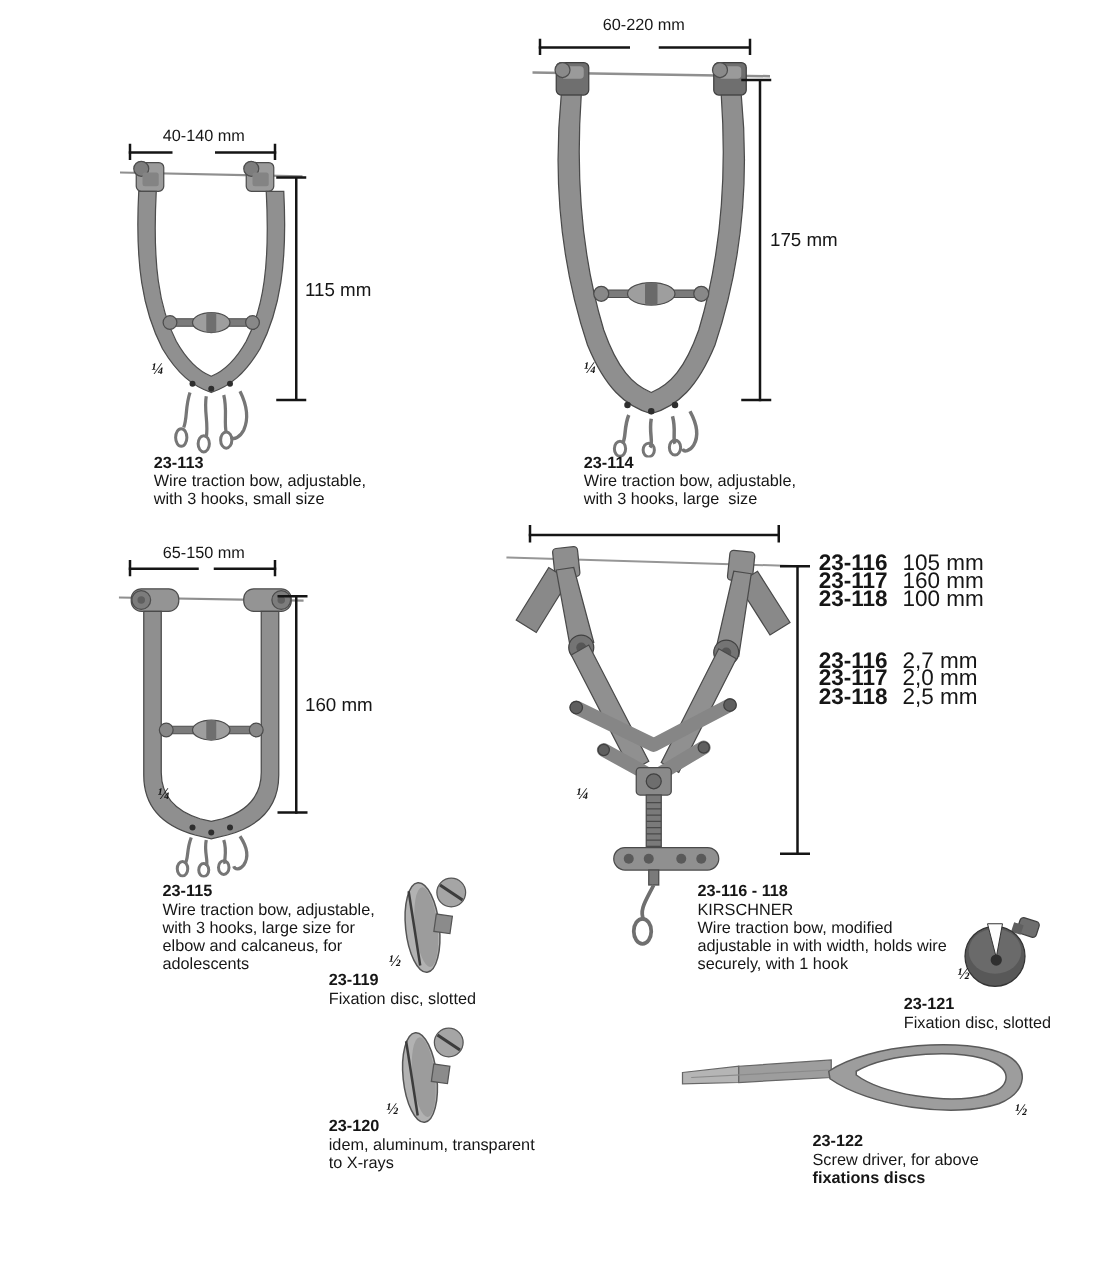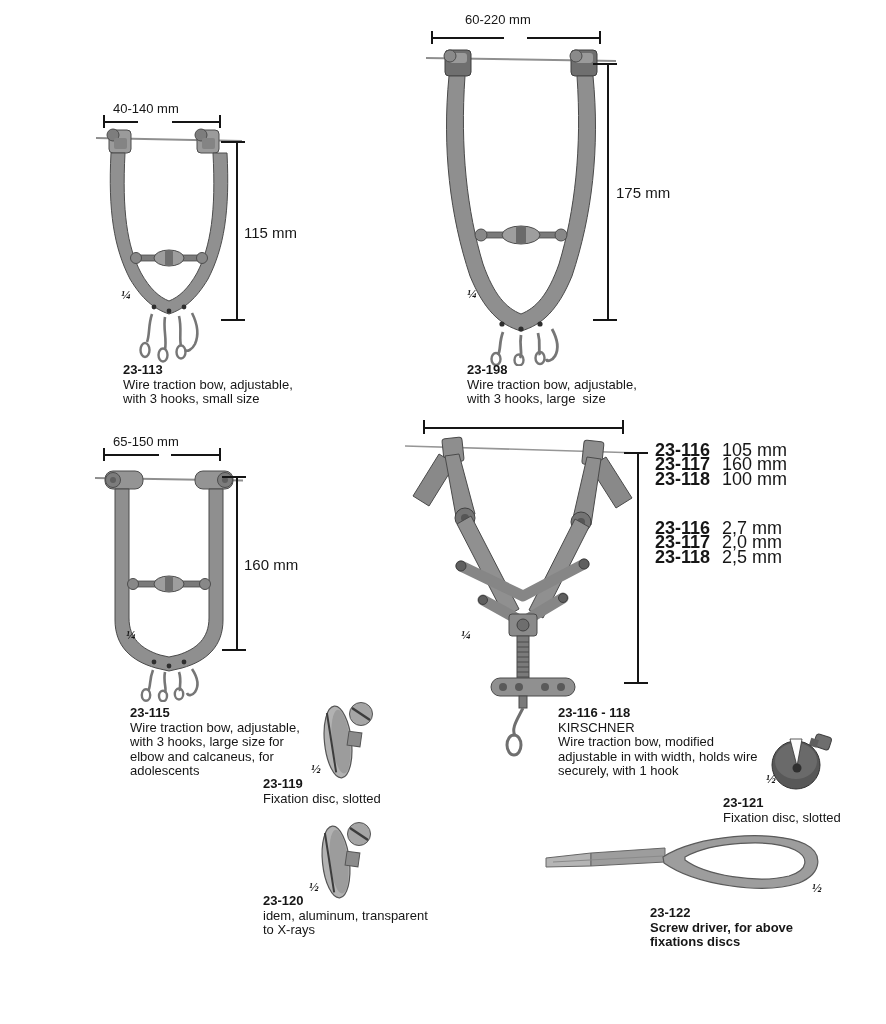--- a/index.html
+++ b/index.html
@@ -2,21 +2,21 @@
 <html><head>
 <meta charset="utf-8">
 <style>
   *{box-sizing:border-box}
   html,body{margin:0;padding:0}
   body{width:886px;height:1024px;position:relative;background:#ffffff;
        font-family:"Liberation Sans",sans-serif;color:#161616;overflow:hidden}
   .abs{position:absolute}
   .code{font-weight:700;font-size:13px;line-height:14.6px}
   .desc{font-size:13px;line-height:14.6px;white-space:pre-wrap}
-  .dimlab{font-size:13px;}
+  .dimlab{font-size:13px;text-align:center}
   .dimside{font-size:15px}
   .scale{font-family:"Liberation Serif",serif;font-style:italic;font-weight:700;font-size:13px}
   .hseg{position:absolute;height:2px;background:#151515}
   .tick{position:absolute;width:2px;height:13px;background:#151515}
   .vseg{position:absolute;width:2px;background:#151515}
   .vcap{position:absolute;height:2px;width:24px;background:#151515}
   .tblrow{font-size:18px;line-height:14.3px}
   .tblrow .c{display:inline-block;width:67px;font-weight:700}
   svg{display:block}
 </style>
@@ -121,21 +121,21 @@
 </svg>
 
 <span class="abs scale" style="left:467px;top:286px">¼</span>
 
 <div class="vseg" style="left:607px;top:64px;height:257px"></div>
 <div class="vcap" style="left:593px;top:63px"></div>
 <div class="vcap" style="left:593px;top:319px"></div>
 <div class="abs dimside" style="left:616px;top:184px">175 mm</div>
 
 <div class="abs" style="left:467px;top:363px;width:190px">
-  <div class="code">23-198</div>
+  <div class="code">23-114</div>
   <div class="desc">Wire traction bow, adjustable,</div>
   <div class="desc">with 3 hooks, large  size</div>
 </div>
 
 <div class="abs dimlab" style="left:113px;top:434px;width:100px">65-150 mm</div>
 <div class="tick" style="left:103px;top:448px"></div>
 <div class="tick" style="left:219px;top:448px"></div>
 <div class="hseg" style="left:103px;top:454px;width:56px"></div>
 <div class="hseg" style="left:171px;top:454px;width:50px"></div>
 
@@ -334,15 +334,15 @@
 <svg class="abs" style="left:543px;top:832px" width="280" height="64" viewBox="0 0 280 64">
   <polygon points="3,26 48,21 48,34 3,35" fill="#b5b5b5" stroke="#666666"></polygon>
   <polygon points="48,21 122,16 122,30 48,34" fill="#9d9d9d" stroke="#666666"></polygon>
   <line x1="10" y1="30" x2="120" y2="24" stroke="#8a8a8a" stroke-width="1"></line>
   <path d="M120,25 C152,3 230,-3 262,12 C280,21 280,41 256,51 C220,63 152,53 121,31 Z" fill="#9d9d9d" stroke="#5a5a5a" stroke-width="1.2"></path>
   <path d="M142,25 C168,10 228,6 252,18 C266,25 266,38 246,44 C214,52 162,43 142,28 Z" fill="#ffffff" stroke="#5a5a5a" stroke-width="1.2"></path>
 </svg>
 <span class="abs scale" style="left:812px;top:880px">½</span>
 <div class="abs" style="left:650px;top:906px;width:190px">
   <div class="code">23-122</div>
-  <div class="desc" style="font-weight:700">Screw driver, for above</div>
+  <div class="desc" style="font-weight:400">Screw driver, for above</div>
   <div class="desc" style="font-weight:700">fixations discs</div>
 </div>
 
 </body></html>

